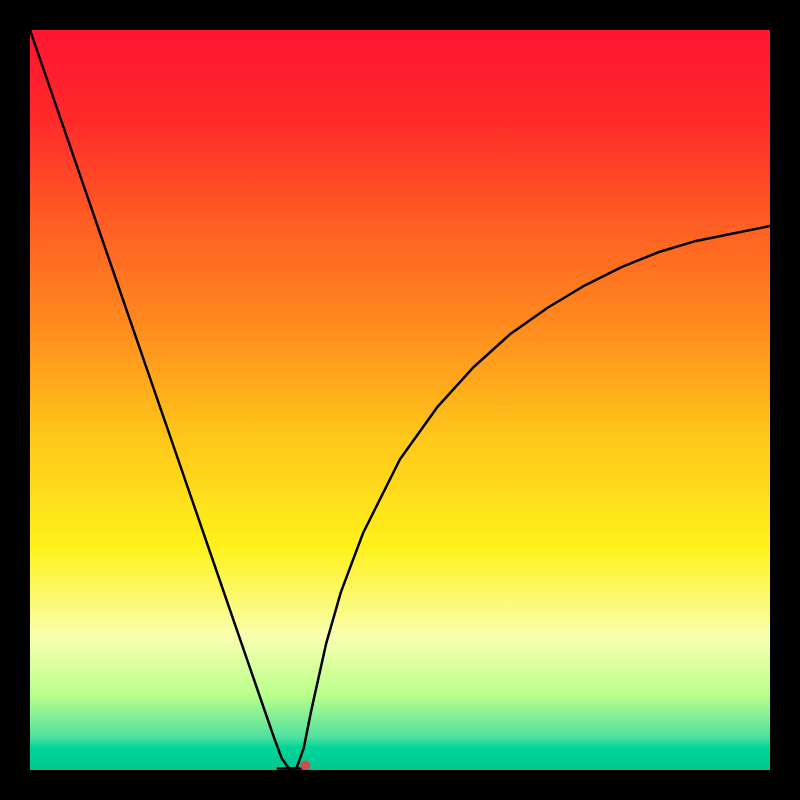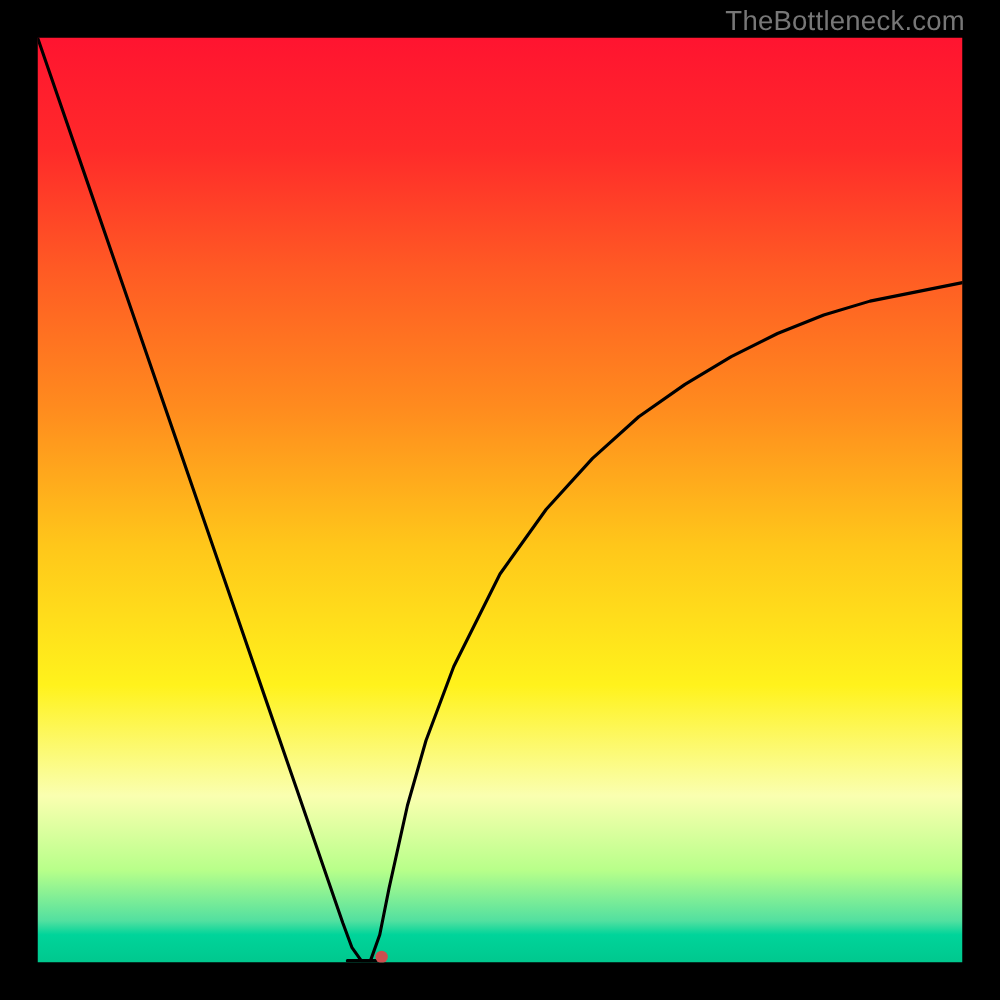--- a/index.html
+++ b/index.html
@@ -34,21 +34,20 @@
     top: 30px;
     width: 740px;
     height: 740px;
     display: block;
   }
 </style>
 </head>
 <body>
 
 <div class="frame">
-  <div class="watermark">TheBottleneck.com</div>
   <svg class="plot" viewBox="0 0 740 740" preserveAspectRatio="none">
     <defs>
       <linearGradient id="bg-grad" x1="0" y1="0" x2="0" y2="1">
           <stop offset="0%" stop-color="#ff1430"></stop>
           <stop offset="12%" stop-color="#ff2a2a"></stop>
           <stop offset="25%" stop-color="#ff5a24"></stop>
           <stop offset="40%" stop-color="#ff8b1e"></stop>
           <stop offset="55.00000000000001%" stop-color="#ffc71a"></stop>
           <stop offset="70%" stop-color="#fff21c"></stop>
           <stop offset="82%" stop-color="#faffb0"></stop>

